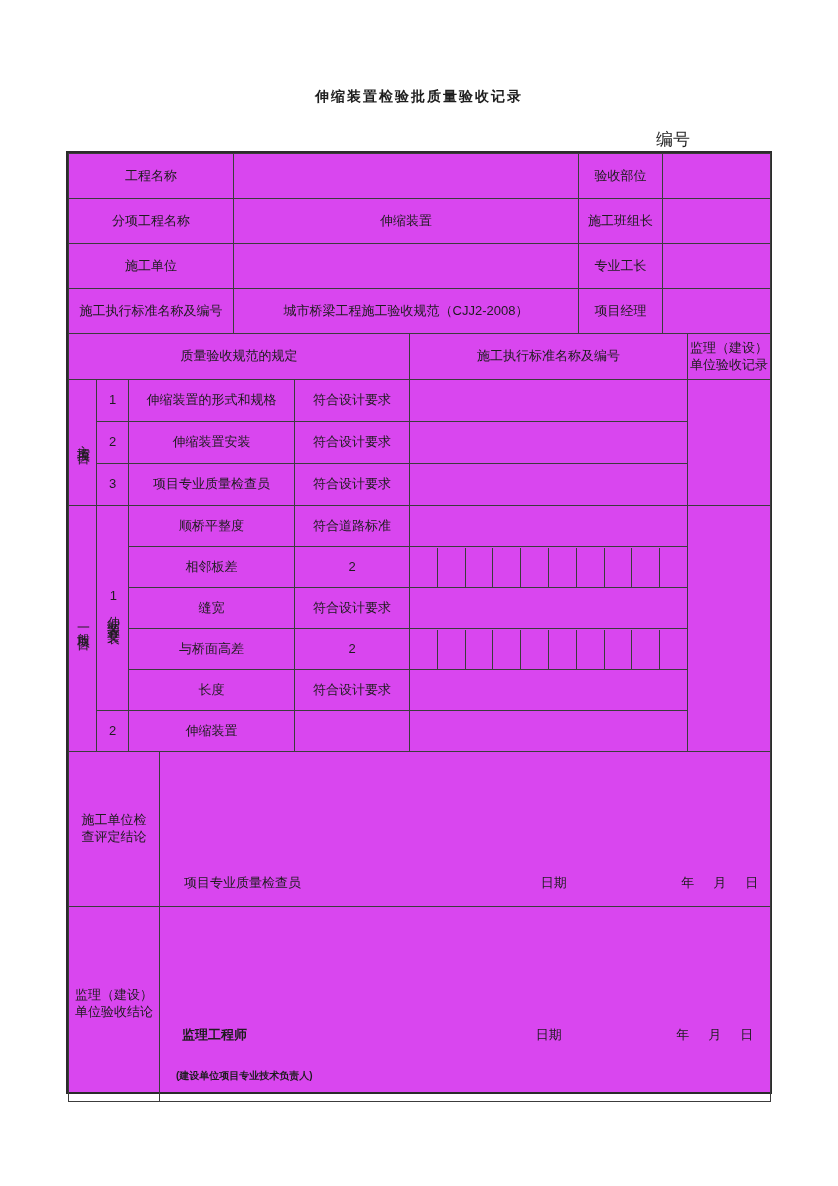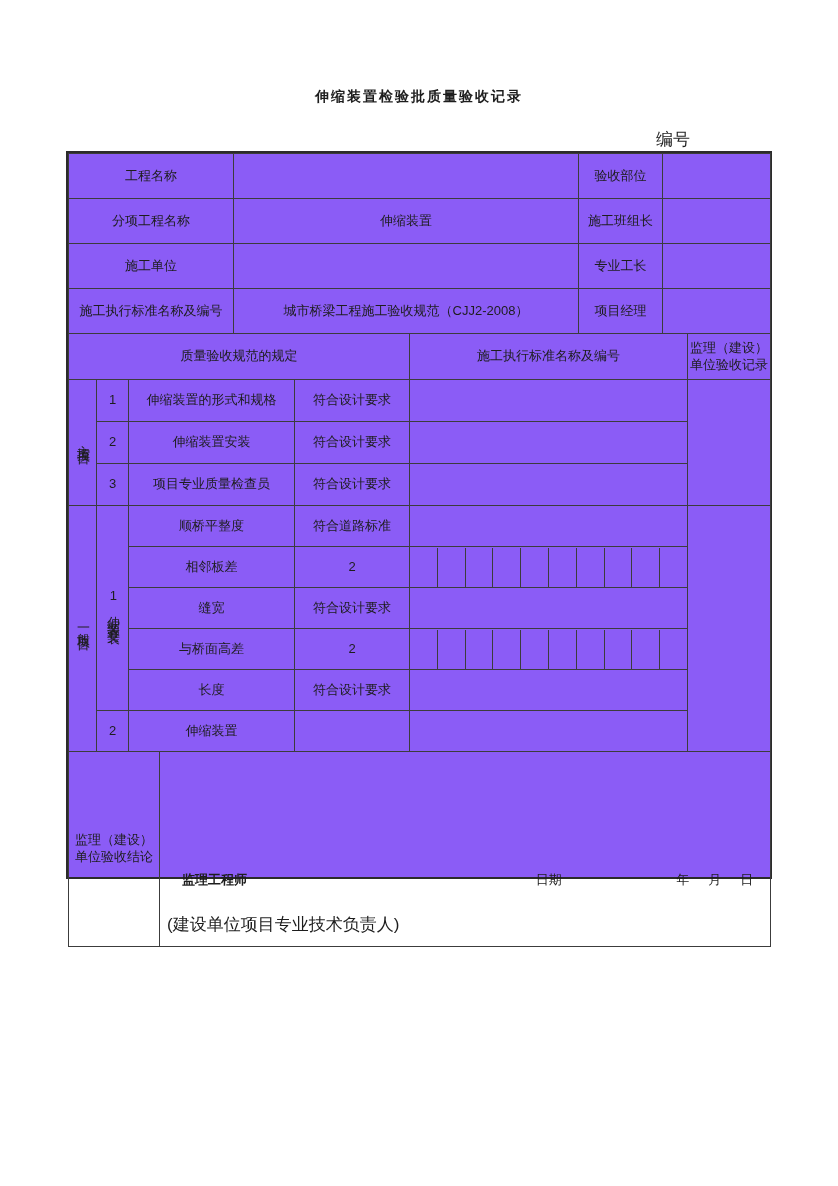--- a/index.html
+++ b/index.html
@@ -2,42 +2,42 @@
 <html><head>
 <meta charset="utf-8">
 <style>
   * { box-sizing: border-box; }
   html,body { margin:0; padding:0; background:#ffffff; }
   body { font-family:"Liberation Sans","DejaVu Sans",sans-serif; color:#1d1d1d; }
   .page { position:relative; width:838px; height:1186px; background:#ffffff; overflow:hidden; }
   .title { position:absolute; top:88px; left:0; width:100%; text-align:center;
            font-size:14px; font-weight:bold; letter-spacing:2px; }
   .no-label { position:absolute; top:128px; left:656px; font-size:17px; }
-  .form { position:absolute; top:151px; left:66px; width:706px; height:728px;
-          border:2px solid #2b2b2b; background:#8b5cf6; }
+  .form { position:absolute; top:151px; left:66px; width:706px; height:943px;
+          border:2px solid #2b2b2b; background:#d946ef; }
   table.band { border-collapse:collapse; table-layout:fixed; width:702px; }
   table.band + table.band { margin-top:-1px; }
   td { border:1px solid #3c3c3c; font-size:13px; text-align:center; vertical-align:middle;
        padding:0 2px; overflow:hidden; line-height:1.3; }
   .prewrap { white-space:pre-line; }
   .vtext { display:inline-block; writing-mode:vertical-rl; text-orientation:upright;
            letter-spacing:3px; font-size:13px; }
   td.gridcell { padding:0; }
   .mgrid { display:flex; width:100%; height:39px; }
   .mgrid div { flex:1 1 0; border-right:1px solid #3c3c3c; }
   .mgrid div:last-child { border-right:none; }
   td.rel { position:relative; text-align:left; padding:0; }
   .sigline { position:absolute; left:0; width:100%; white-space:nowrap; font-size:13px; }
   .sigline span { display:inline-block; }
   .sig-name-1 { margin-left:24px; }
   .sig-date-1 { margin-left:236px; }
   .sig-name-2 { margin-left:22px;font-weight:bold; }
   .sig-date-2 { margin-left:285px; }
   .sig-ymd { margin-left:111px; letter-spacing:3px; }
-  .note-line { position:absolute; left:7px; top:162px; font-size:17px; }
+  .note-line { position:absolute; left:16px; top:162px; font-size:10px;font-weight:bold; }
 </style>
 </head>
 <body>
 
 <div class="page">
   <div class="title">伸缩装置检验批质量验收记录</div>
   <div class="no-label">编号</div>
 
   <div class="form">
 
@@ -176,20 +176,39 @@
       </tr>
       <tr style="height:41px">
         <td>2</td>
         <td>伸缩装置</td>
         <td></td>
         <td></td>
       </tr>
     </tbody>
       </table>
 
+    <table class="band">
+      <colgroup>
+          <col style="width:91px">
+          <col style="width:611px">
+        </colgroup>
+      <tbody>
+          <tr style="height:155px">
+        <td class="prewrap">施工单位检
+查评定结论</td>
+        <td class="rel">
+          <div class="sigline" style="bottom:14px">
+            <span class="sig-name-1">项目专业质量检查员</span>
+            <span class="sig-date-1">日期</span>
+            <span class="sig-ymd">年　月　日</span>
+          </div>
+        </td>
+      </tr>
+    </tbody>
+      </table>
 
     <table class="band">
       <colgroup>
           <col style="width:91px">
           <col style="width:611px">
         </colgroup>
       <tbody>
           <tr style="height:195px">
         <td class="prewrap">监理（建设）
 单位验收结论</td>

